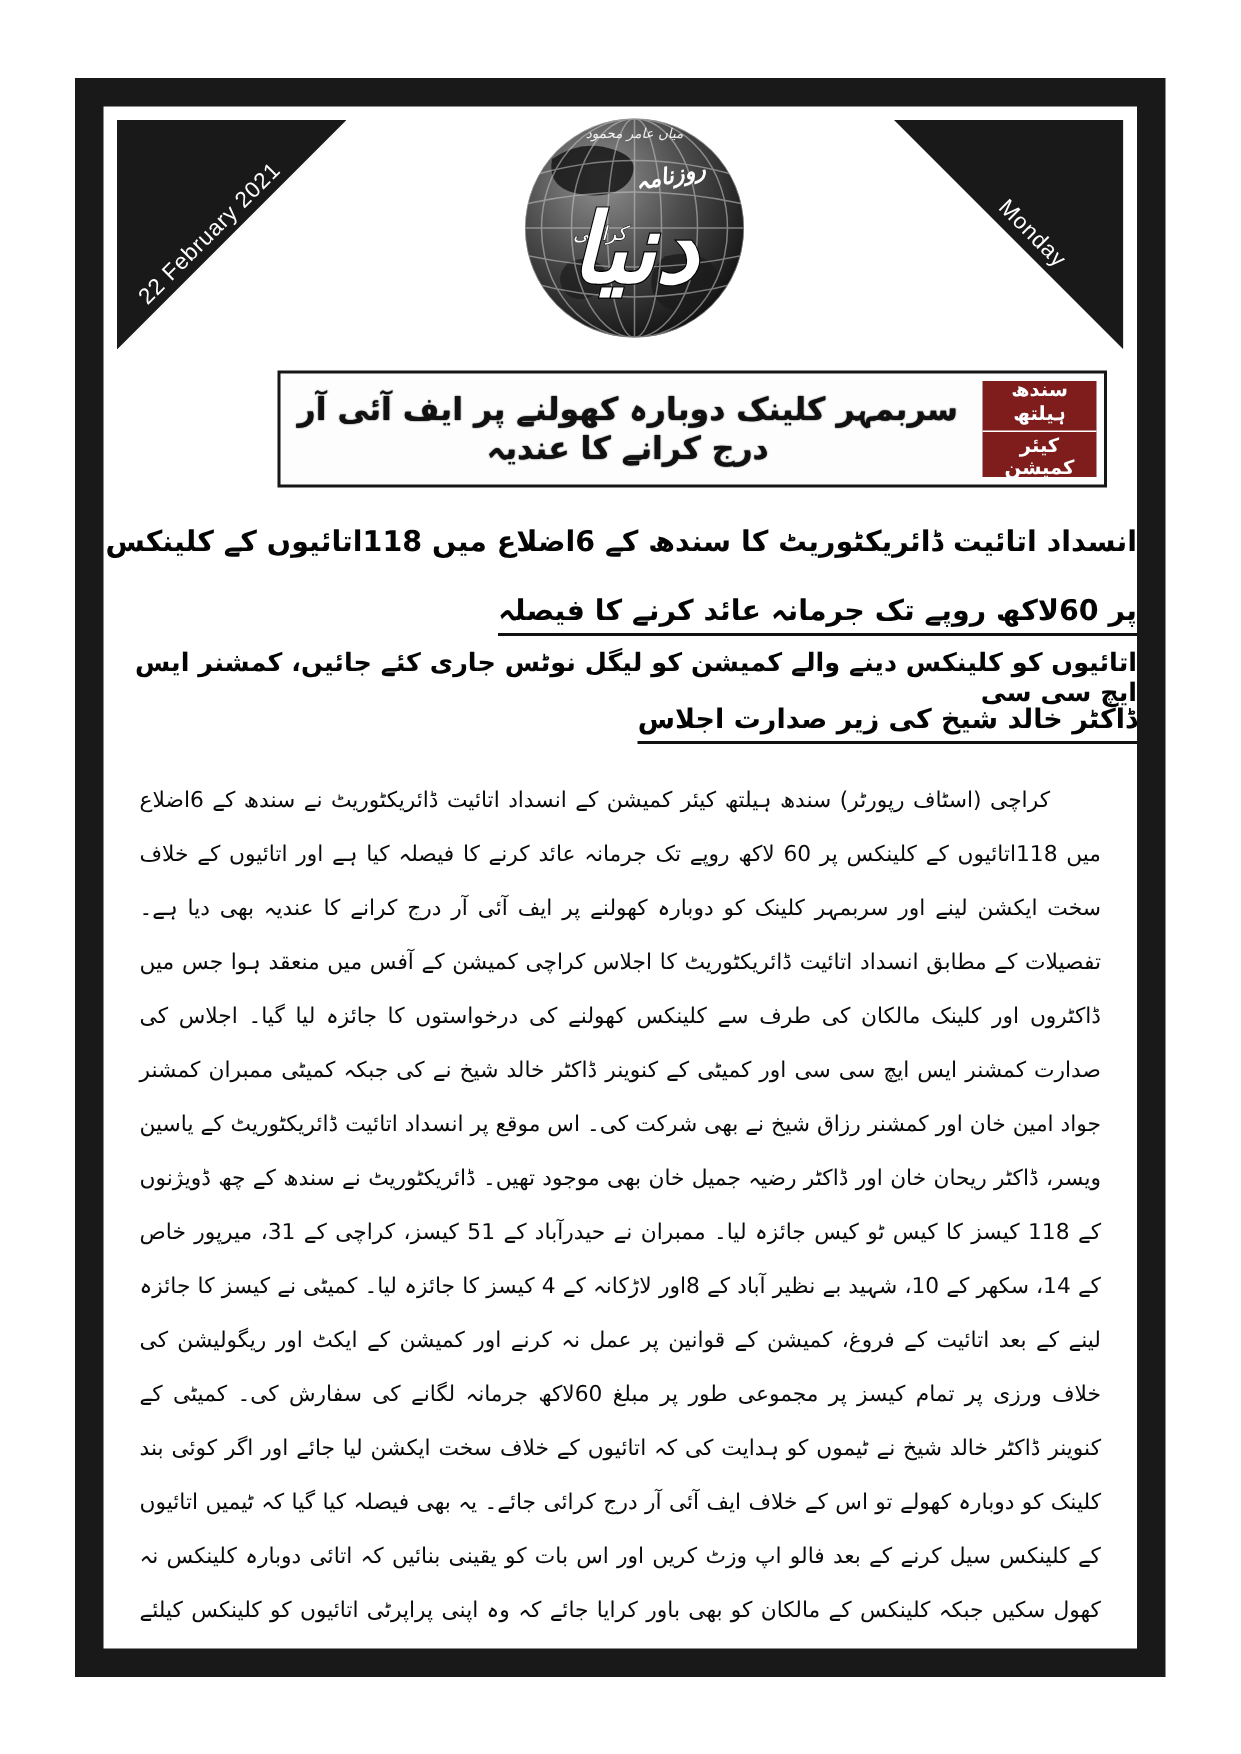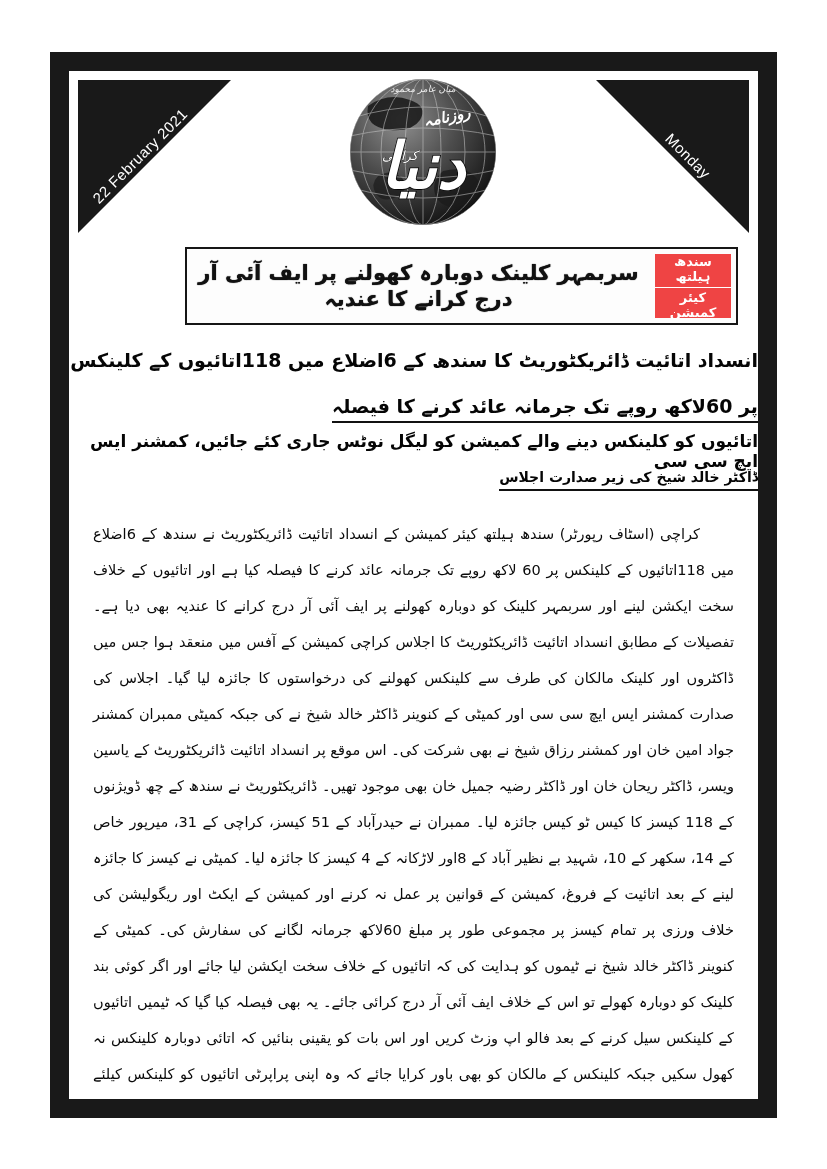--- a/index.html
+++ b/index.html
@@ -29,41 +29,41 @@
   .logo{position:absolute;left:279px;top:5px;width:150px;height:152px;font-style:italic;}
   .logo svg{display:block;}
 
   
   .headline-box{
     position:absolute;left:116px;top:176px;width:553px;height:78px;
     box-sizing:border-box;border:2px solid #161616;background:#fdfdfd;
     display:flex;direction:rtl;align-items:stretch;
   }
   .commission-box{
-    width:76px;margin:5px;background:#ef4444;color:#fff;
+    width:76px;margin:5px;background:#7f1d1d;color:#fff;
     display:flex;flex-direction:column;align-items:center;justify-content:center;
     font-size:13px;font-weight:bold;text-align:center;direction:rtl;flex:0 0 auto;
   }
   .commission-box .l1{border-bottom:1px solid #fff;padding:1px 5px 3px;}
   .commission-box .l2{padding:2px 6px 0;}
   .headline-text{
     flex:1;display:flex;align-items:center;justify-content:center;direction:rtl;
     font-size:21px;font-weight:bold;line-height:1.25;padding:2px 8px;text-align:center;
     text-shadow:0 0 1px #000;
   }
 
   
   .subhead{
     position:absolute;left:0;right:0;text-align:right;direction:rtl;
     font-weight:bold;color:#050505;
   }
   .subhead-1{top:278px;font-size:19px;}
   .subhead-2{top:324px;font-size:19px;}
   .subhead-3{top:360px;font-size:17px;}
-  .subhead-4{top:398px;font-size:14px;}
+  .subhead-4{top:398px;font-size:18px;}
   .subhead .u{display:inline-block;border-bottom:2px solid #111;padding-bottom:4px;}
 
   
   .article-body{
     position:absolute;left:24px;right:24px;top:430px;
     direction:rtl;text-align:justify;text-align-last:center;
     font-size:14.5px;line-height:36px;color:#0a0a0a;text-indent:34px;
   }
 </style>
 </head>

